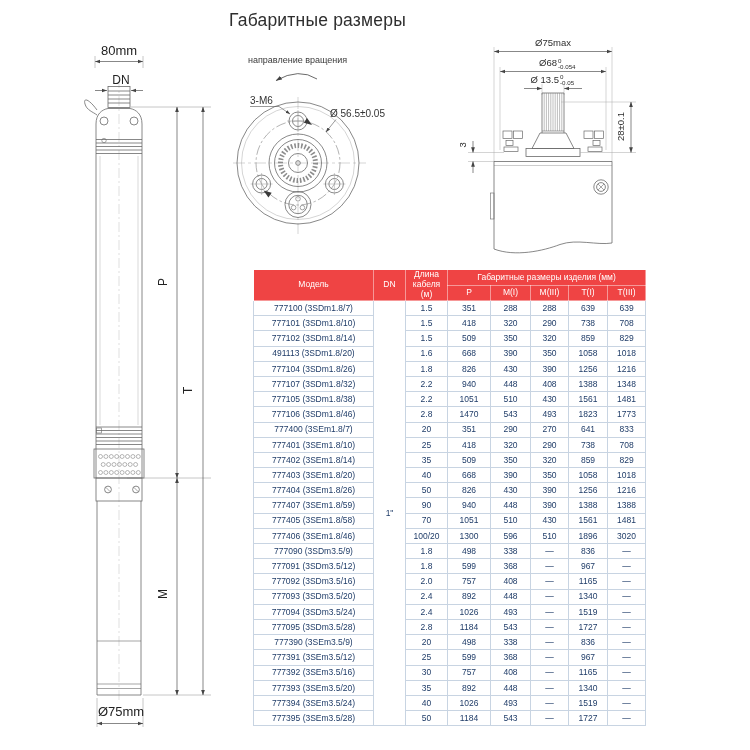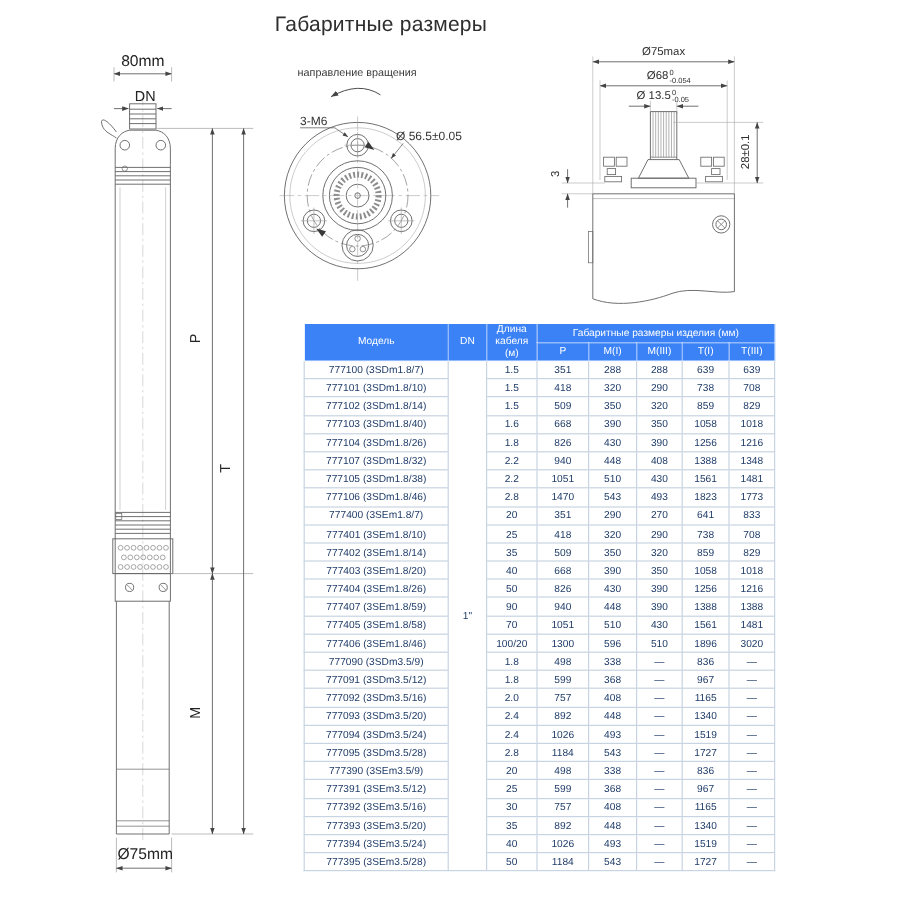--- a/index.html
+++ b/index.html
@@ -17,21 +17,21 @@
   .dim-label-sm{font-size:6.2px;}
   .big-label{font-size:13px;font-weight:500;fill:#222;}
   .mid-label{font-size:12px;font-weight:500;fill:#222;}
   .ru-label{font-size:9px;fill:#3a3a3a;}
   .callout{font-size:10px;fill:#333;}
 
   
   .dim-table{position:absolute;left:253px;top:269px;width:392px;}
   .dim-table table{width:100%;border-collapse:collapse;table-layout:fixed;}
   .dim-table th{
-    background:#3b82f6;color:#fff;font-weight:400;font-size:8.5px;
+    background:#ef4444;color:#fff;font-weight:400;font-size:8.5px;
     border:1px solid rgba(255,255,255,.45);padding:0;line-height:1.15;
   }
   .dim-table th.tier1{height:15px;}
   .dim-table th.tier2{height:14px;}
   .dim-table td{
     border:1px solid #c8d4e2;color:#1f3c68;font-size:8.5px;text-align:center;
     height:14.2px;padding:0;line-height:1;background:#fff;white-space:nowrap;
   }
   .dim-table td.dn-cell{border-top:1px solid #c8d4e2;border-bottom:1px solid #c8d4e2;}
 </style>
@@ -338,21 +338,21 @@
         <tr>
           <td>777102 (3SDm1.8/14)</td>
           <td>1.5</td>
           <td>509</td>
           <td>350</td>
           <td>320</td>
           <td>859</td>
           <td>829</td>
         </tr>
         <tr>
-          <td>777103 (3SDm1.8/40)</td>
+          <td>491113 (3SDm1.8/20)</td>
           <td>1.6</td>
           <td>668</td>
           <td>390</td>
           <td>350</td>
           <td>1058</td>
           <td>1018</td>
         </tr>
         <tr>
           <td>777104 (3SDm1.8/26)</td>
           <td>1.8</td>

